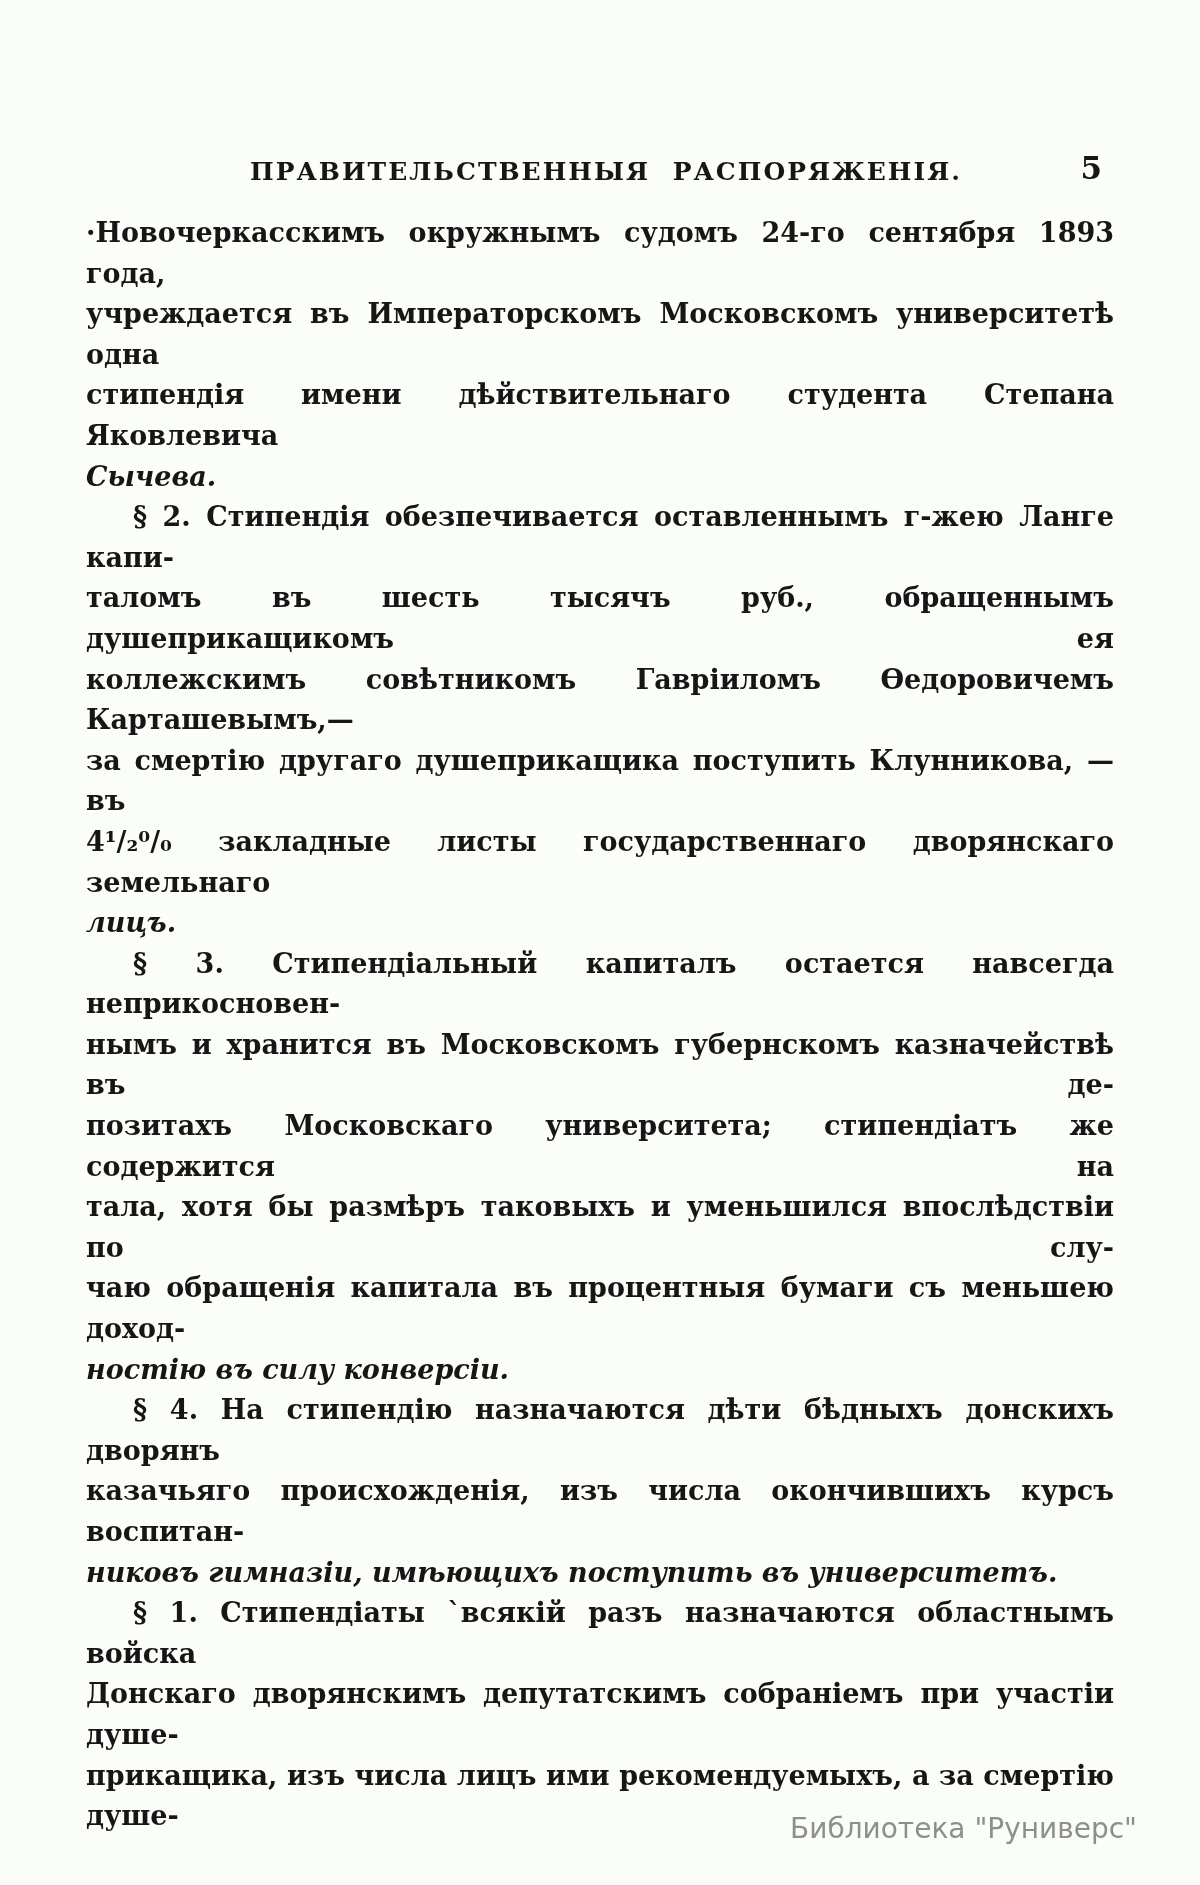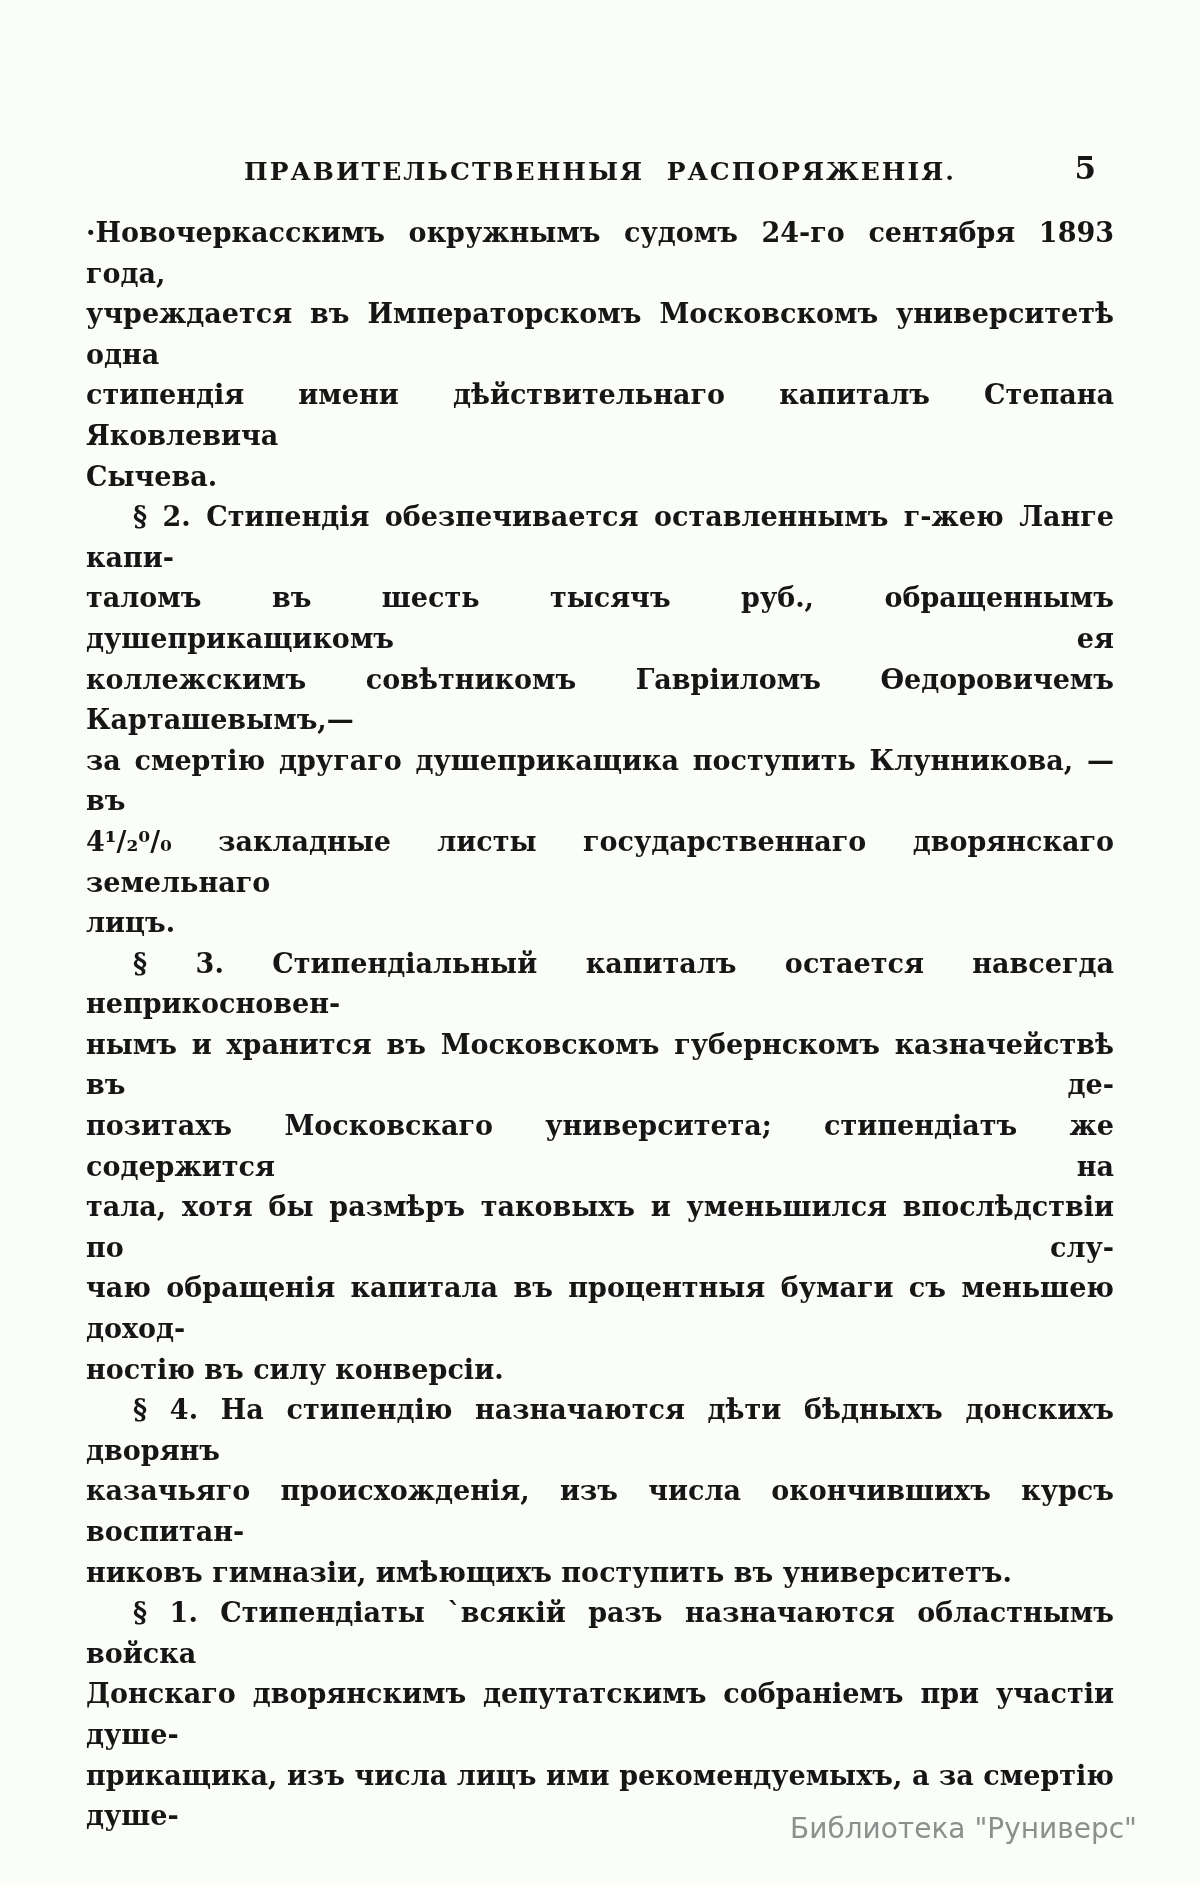--- a/index.html
+++ b/index.html
@@ -8,21 +8,21 @@
     width: 1200px;
     height: 1885px;
     background: #fbfdf9;
     font-family: "DejaVu Serif", serif;
     color: #161616;
     overflow: hidden;
   }
   .header {
     position: absolute;
     top: 157px;
-    left: 86px;
+    left: 92px;
     width: 1028px;
     height: 42px;
   }
   .header-title {
     text-align: center;
     font-size: 25px;
     font-weight: 700;
     letter-spacing: 2px;
     word-spacing: 12px;
   }
@@ -40,21 +40,21 @@
     width: 1028px;
     font-size: 27px;
     font-weight: 700;
     line-height: 40.6px;
   }
   .paragraph { margin: 0; padding: 0; }
   .line {
     text-align: justify;
     text-align-last: justify;
   }
-  .line.last { text-align-last: left; }
+  .line.last { text-align-last: left; font-style: italic; }
   .line.indent { text-indent: 47px; }
   .watermark {
     position: absolute;
     top: 1812px;
     right: 63px;
     font-family: "DejaVu Sans", sans-serif;
     font-size: 28px;
     font-weight: 400;
     color: #8c8f8d;
   }
@@ -65,21 +65,21 @@
 <div class="page">
   <div class="header">
     <div class="header-title">ПРАВИТЕЛЬСТВЕННЫЯ РАСПОРЯЖЕНІЯ.</div>
     <div class="page-number">5</div>
   </div>
 
   <div class="doc-body">
       <div class="paragraph">
         <div class="line">·Новочеркасскимъ окружнымъ судомъ 24-го сентября 1893 года,</div>
         <div class="line">учреждается въ Императорскомъ Московскомъ университетѣ одна</div>
-        <div class="line">стипендія имени дѣйствительнаго капиталъ Степана Яковлевича</div>
+        <div class="line">стипендія имени дѣйствительнаго студента Степана Яковлевича</div>
         <div class="line last">Сычева.</div>
       </div>
       <div class="paragraph">
         <div class="line indent">§ 2. Стипендія обезпечивается оставленнымъ г-жею Ланге капи-</div>
         <div class="line">таломъ въ шесть тысячъ руб., обращеннымъ душеприкащикомъ ея</div>
         <div class="line">коллежскимъ совѣтникомъ Гавріиломъ Ѳедоровичемъ Карташевымъ,—</div>
         <div class="line">за смертію другаго душеприкащика поступить Клунникова, — въ</div>
         <div class="line">4¹/₂⁰/₀ закладные листы государственнаго дворянскаго земельнаго</div>
         <div class="line last">лицъ.</div>
       </div>

